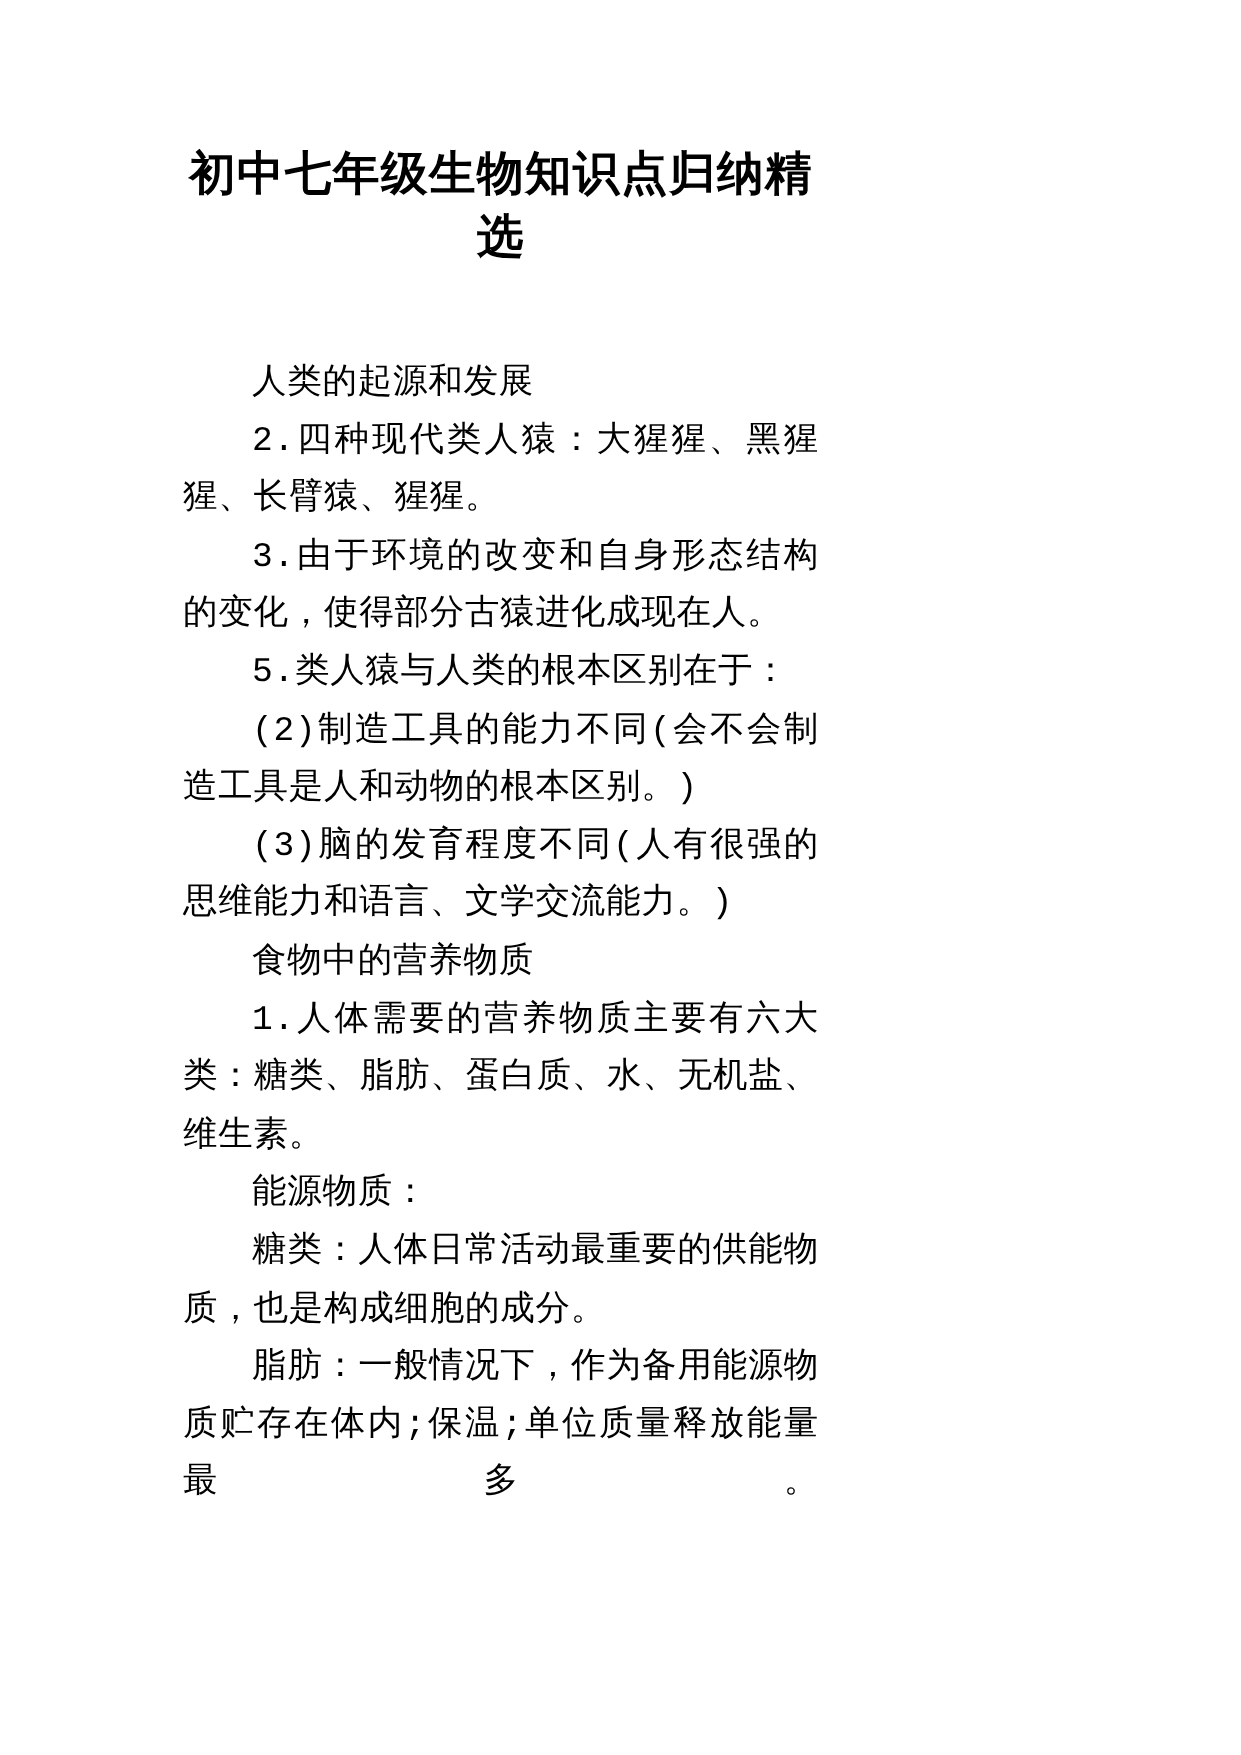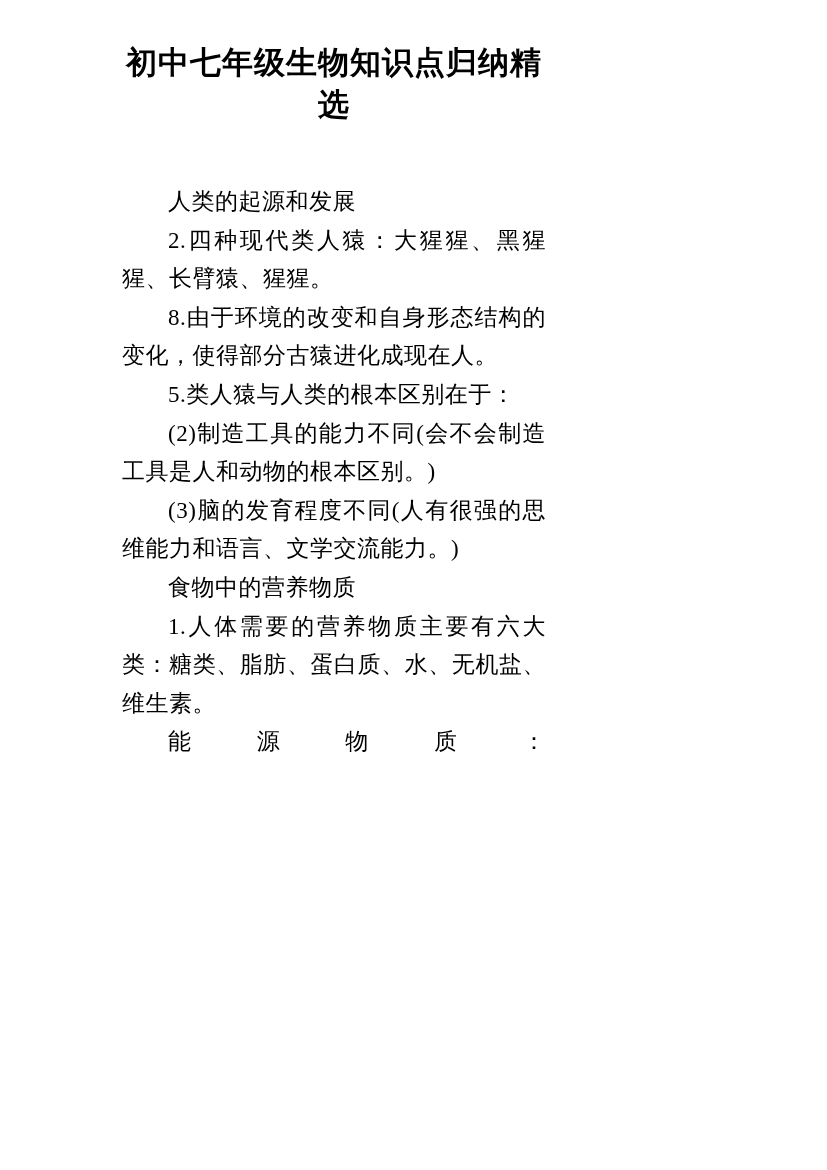--- a/index.html
+++ b/index.html
@@ -6,21 +6,21 @@
     margin: 0;
     padding: 0;
     background: #ffffff;
   }
   .page {
     position: relative;
     width: 666px;
     height: 1170px;
     background: #ffffff;
     box-sizing: border-box;
-    padding: 42px 120px 0 122px;
+    padding: 95px 120px 0 122px;
     overflow: hidden;
     color: #000000;
     font-family: "Liberation Serif", "DejaVu Serif", serif;
   }
   .title {
     margin: 0 0 57px 0;
     font-size: 31px;
     line-height: 42px;
     font-weight: bold;
     text-align: center;
@@ -30,35 +30,38 @@
   }
   .content p {
     margin: 0;
     font-size: 23px;
     line-height: 38.6px;
     letter-spacing: 0.5px;
     text-align: justify;
     text-indent: 2em;
     color: #000000;
     word-break: break-all;
+    font-family: Liberation Mono, monospace;
   }
   
   .content p:last-child {
     text-align-last: justify;
   }
 </style>
 </head>
 <body>
 
 <div class="page">
   <h1 class="title">初中七年级生物知识点归纳精选</h1>
   <div class="content">
       <p>人类的起源和发展</p>
       <p>2.四种现代类人猿：大猩猩、黑猩猩、长臂猿、猩猩。</p>
-      <p>8.由于环境的改变和自身形态结构的变化，使得部分古猿进化成现在人。</p>
+      <p>3.由于环境的改变和自身形态结构的变化，使得部分古猿进化成现在人。</p>
       <p>5.类人猿与人类的根本区别在于：</p>
       <p>(2)制造工具的能力不同(会不会制造工具是人和动物的根本区别。)</p>
       <p>(3)脑的发育程度不同(人有很强的思维能力和语言、文学交流能力。)</p>
       <p>食物中的营养物质</p>
       <p>1.人体需要的营养物质主要有六大类：糖类、脂肪、蛋白质、水、无机盐、维生素。</p>
       <p>能源物质：</p>
+      <p>糖类：人体日常活动最重要的供能物质，也是构成细胞的成分。</p>
+      <p>脂肪：一般情况下，作为备用能源物质贮存在体内;保温;单位质量释放能量最多。</p>
     </div>
 </div>
 
 </body></html>

